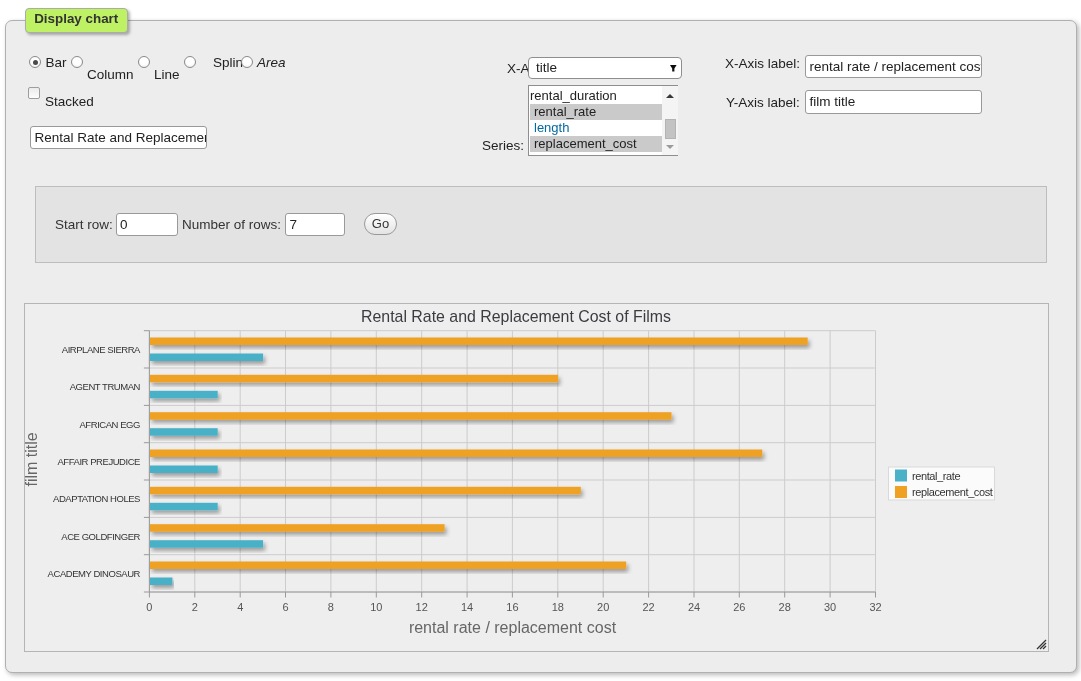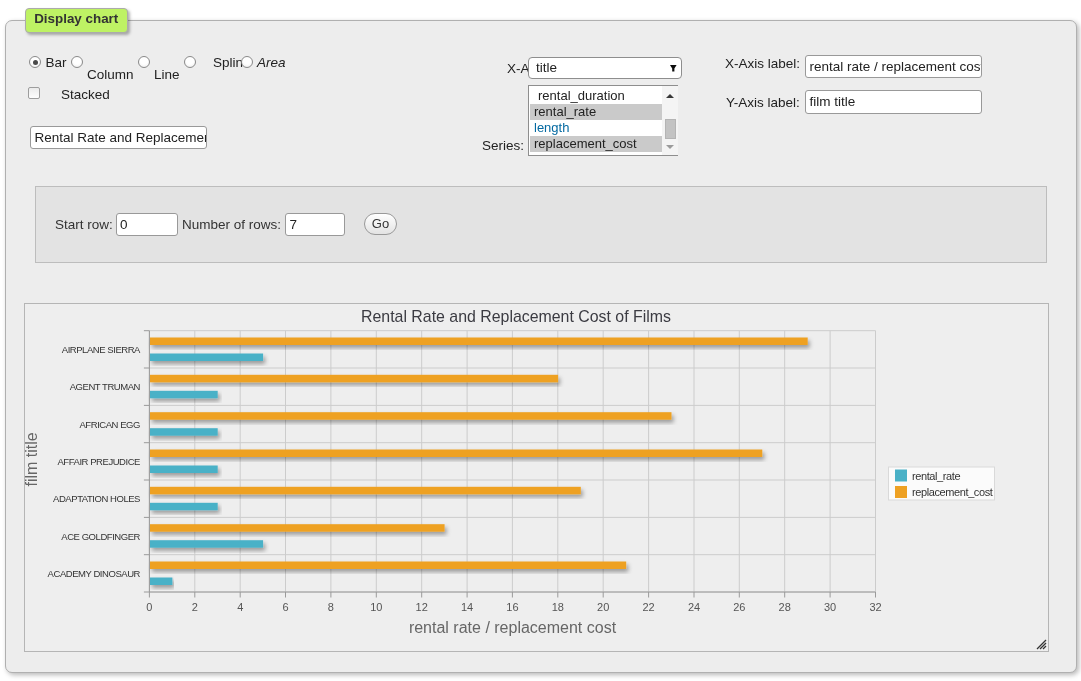--- a/index.html
+++ b/index.html
@@ -28,34 +28,34 @@
     <span class="abs" style="left:109px;top:1px;width:12px;height:12px;border:1px solid #8a8a8a;border-radius:50%;background:radial-gradient(circle at 50% 35%,#ffffff 45%,#e9e9e9);"></span>
     <span class="lbl" style="left:125px;top:0;margin-top:12px;">Line</span>
     <span class="abs" style="left:155px;top:1px;width:12px;height:12px;border:1px solid #8a8a8a;border-radius:50%;background:radial-gradient(circle at 50% 35%,#ffffff 45%,#e9e9e9);"></span>
     <span class="lbl" style="left:184px;top:0;">Spline</span>
     <span class="abs" style="left:212px;top:1px;width:12px;height:12px;border:1px solid #8a8a8a;border-radius:50%;background:radial-gradient(circle at 50% 35%,#ffffff 45%,#e9e9e9);"></span>
     <span class="lbl" style="left:228px;top:0;font-style:italic;">Area</span>
   </div>
 
   <div class="abs" style="left:28px;top:86.5px;height:14px;">
     <span class="abs" style="left:0;top:0.5px;width:12px;height:12px;border:1px solid #9d9d9d;background:linear-gradient(#ebebeb,#fdfdfd);border-radius:2px;"></span>
-    <span class="lbl" style="left:17px;top:0;margin-left:16px;">Stacked</span>
+    <span class="lbl" style="left:17px;top:7px;">Stacked</span>
   </div>
 
   <div class="inp" style="left:30px;top:126px;width:177px;height:23px;">Rental Rate and Replacement Cost of Films</div>
 
   <span class="lbl" style="left:485px;top:61px;margin-left:22px;">X-Axis:</span>
   <div class="inp" style="left:528px;top:57px;width:154px;height:22px;line-height:20px;border-radius:4px;border-color:#8e8e8e;padding-left:7px;">title</div>
   <svg class="abs" style="left:669.5px;top:64.5px;" width="7" height="7" viewBox="0 0 7 7">
       <path d="M0 0 H6.6 L4.4 3.4 V6.4 H2.2 V3.4 Z" fill="#0d0d0d"></path>
     </svg>
 
   <span class="lbl" style="left:482px;top:137.5px;">Series:</span>
   <div class="abs" style="left:528px;top:85px;width:150px;height:71px;background:#fff;border:1px solid #8e8e8e;">
-    <div class="abs" style="left:1px;top:2px;width:132px;height:16px;font-size:13px;color:#222;padding-left:8px;line-height:16px;">rental_duration</div>
+    <div class="abs" style="left:1px;top:2px;width:132px;height:16px;font-size:13px;color:#222;padding-left:0;line-height:16px;">rental_duration</div>
     <div class="abs" style="left:1px;top:18px;width:132px;height:16px;font-size:13px;color:#222;padding-left:4px;line-height:16px;background:#cacaca;">rental_rate</div>
     <div class="abs" style="left:1px;top:34px;width:132px;height:16px;font-size:13px;color:#0369a1;padding-left:4px;line-height:16px;">length</div>
     <div class="abs" style="left:1px;top:50px;width:132px;height:16px;font-size:13px;color:#222;padding-left:4px;line-height:16px;background:#cacaca;">replacement_cost</div>
 
     <div class="abs" style="left:133px;top:0;width:16px;height:69px;background:#f4f4f4;"></div>
     <div class="abs" style="left:137px;top:8px;width:0;height:0;border-left:4px solid transparent;border-right:4px solid transparent;border-bottom:4.7px solid #383838;"></div>
     <div class="abs" style="left:135.5px;top:33px;width:11px;height:20px;background:#c3c3c3;box-shadow:inset 0 0 0 1px #b4b4b4;"></div>
     <div class="abs" style="left:137px;top:58.5px;width:0;height:0;border-left:4px solid transparent;border-right:4px solid transparent;border-top:4.7px solid #9b9b9b;"></div>
   </div>
 

